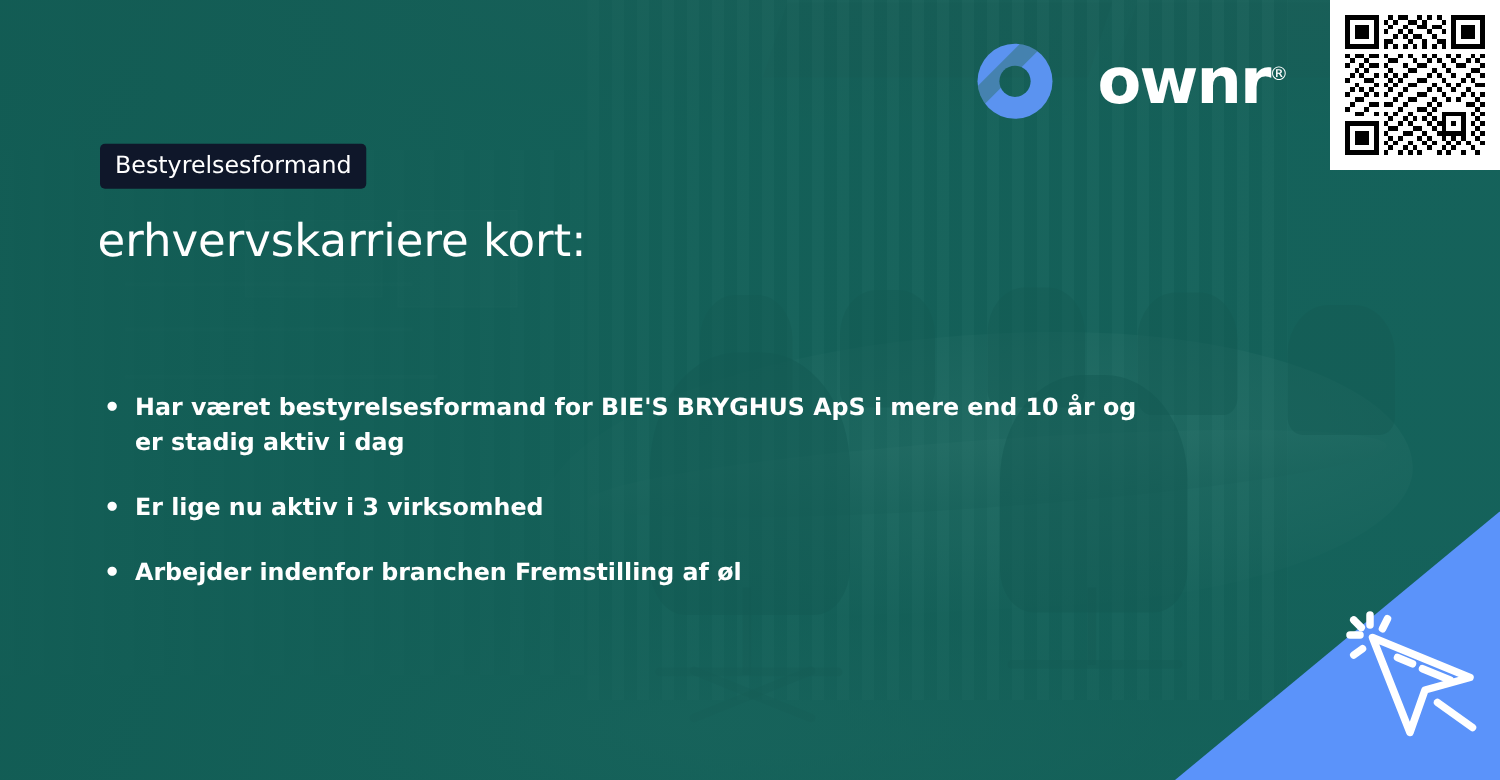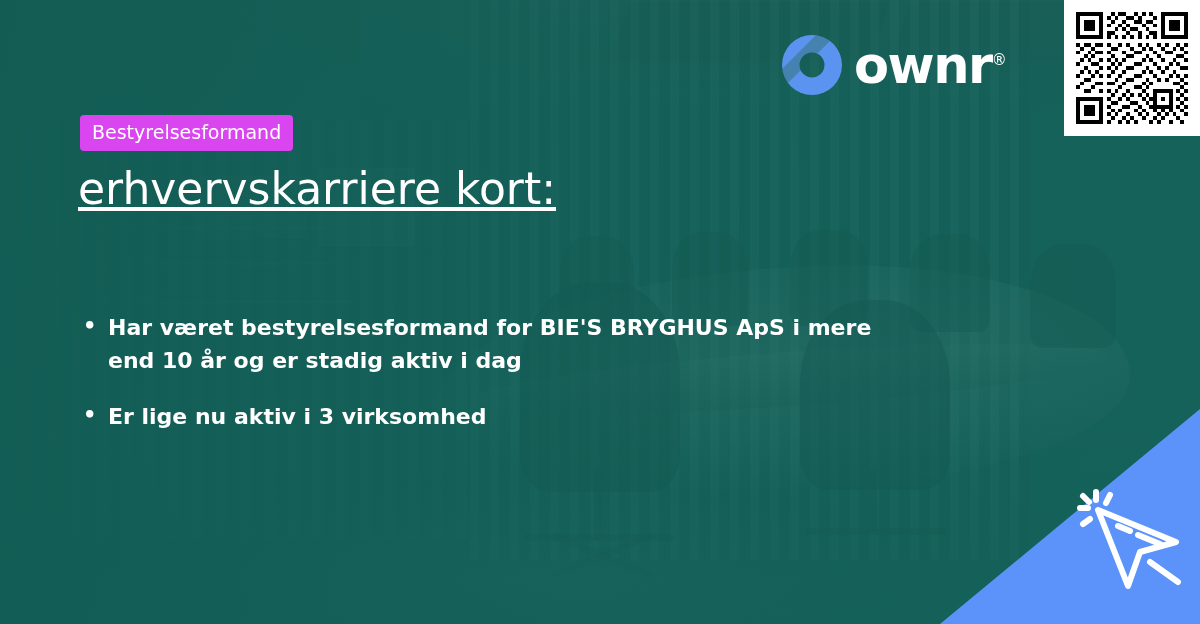--- a/index.html
+++ b/index.html
@@ -148,21 +148,21 @@
     padding: 12px;
   }
   .qr-wrap svg { display: block; width: 112px; height: 112px; }
 
   
   .logo {
     position: absolute;
     top: 33px; left: 780px;
     display: flex;
     align-items: center;
-    gap: 10px;
+    gap: 34px;
   }
   .logo-mark { width: 64px; height: 64px; display: block; }
   .logo-text {
     color: #ffffff;
     font-size: 51px;
     font-weight: 700;
     letter-spacing: -1.5px;
     line-height: 1;
     position: relative;
     font-family: "DejaVu Sans", "Liberation Sans", sans-serif;
@@ -171,21 +171,21 @@
     font-size: 15px;
     vertical-align: super;
     font-weight: 400;
     letter-spacing: 0;
   }
 
   
   .badge {
     position: absolute;
     left: 80px; top: 115px;
-    background: #d946ef;
+    background: #0f172a;
     color: #ffffff;
     font-size: 19px;
     line-height: 1;
     padding: 8px 12px 9px 12px;
     border-radius: 4px;
     white-space: nowrap;
   }
 
   .headline {
     position: absolute;
@@ -194,40 +194,39 @@
     color: #ffffff;
   }
   .headline-line1 {
     font-size: 44px;
     font-weight: 700;
     line-height: 1.12;
     letter-spacing: -0.2px;
     display: block;
   }
   .headline-line2 {
-    font-size: 44px;
+    font-size: 36px;
     font-weight: 400;
     line-height: 1.28;
     display: block;
-    margin-top: 6px;
-    text-decoration: underline;
+    margin-top: 16px;
   }
 
   .bullets {
     position: absolute;
     left: 80px; top: 312px;
     width: 830px;
     list-style: none;
     margin: 0;
     padding: 0;
     color: #ffffff;
   }
   .bullets li {
     position: relative;
-    font-size: 22px;
+    font-size: 19px;
     font-weight: 700;
     line-height: 1.48;
     padding-left: 28px;
     margin-bottom: 24px;
   }
   .bullets li::before {
     content: "\2022";
     position: absolute;
     left: 3px;
     top: -1px;
@@ -592,20 +591,21 @@
 
   <div class="badge">Bestyrelsesformand</div>
 
   <div class="headline">
     <span class="headline-line2">erhvervskarriere kort:</span>
   </div>
 
   <ul class="bullets">
     <li>Har været bestyrelsesformand for BIE'S BRYGHUS ApS i mere end 10 år og er stadig aktiv i dag</li>
     <li>Er lige nu aktiv i 3 virksomhed</li>
+    <li>Arbejder indenfor branchen Fremstilling af øl</li>
   </ul>
 
   <div class="corner">
     <div class="corner-tri"></div>
     <svg class="cursor-icon" viewBox="0 0 120 110" fill="none" stroke="#ffffff" stroke-width="6" stroke-linecap="round" stroke-linejoin="round">
       <path d="M26 24 L104 56 L68 66 L56 100 Z"></path>
       <path d="M46 40 L58 45"></path>
       <path d="M66 49 L88 58"></path>
       <path d="M78 76 L106 96"></path>
       <path d="M24 6 L24 14"></path>

